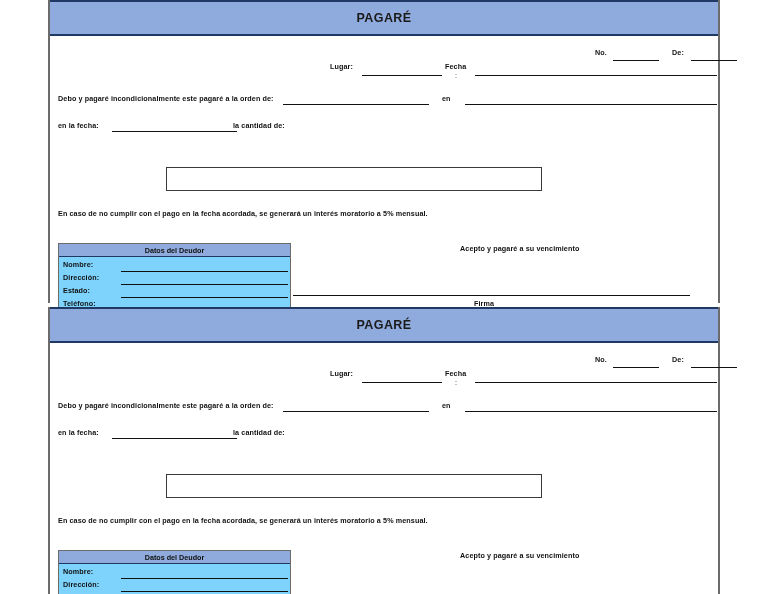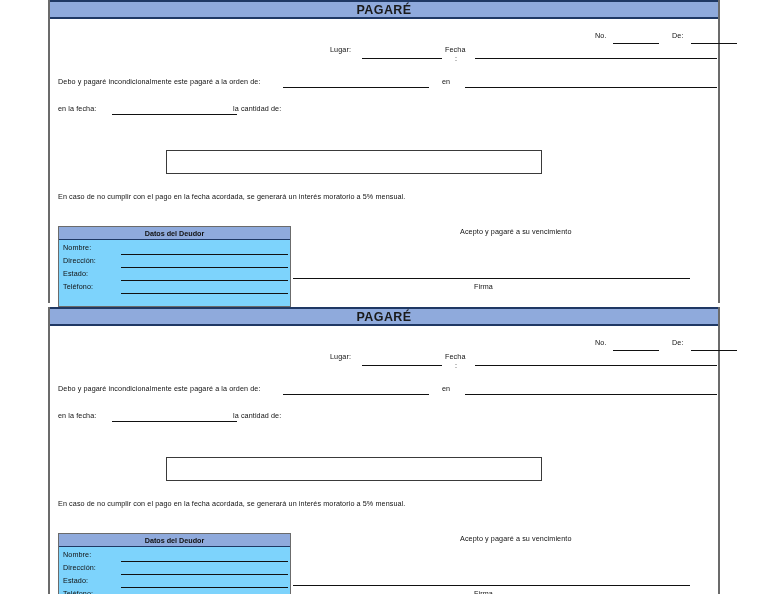--- a/index.html
+++ b/index.html
@@ -22,21 +22,21 @@
     left: 48px;
     width: 672px;
     background: #ffffff;
     border-left: 2px solid #6b6b6b;
     border-right: 2px solid #6b6b6b;
   }
   .form-1 { top: 0px; height: 303px; }
   .form-2 { top: 307px; height: 287px; }
 
   .title-bar {
-    height: 19px;
+    height: 36px;
     background: #8FAADC;
     border-top: 2px solid #1F3864;
     border-bottom: 2px solid #1F3864;
     display: flex;
     align-items: center;
     justify-content: center;
   }
   .title-bar .title-text {
     font-size: 12.5px;
     font-weight: bold;
@@ -46,21 +46,21 @@
   .body-area {
     position: relative;
     height: 100%;
   }
   .form-1 .body-area { height: 282px; }
   .form-2 .body-area { height: 266px; }
 
   .lbl {
     position: absolute;
     font-size: 7.2px;
-    font-weight: normal;
+    font-weight: bold;
     color: #111111;
     white-space: nowrap;
     letter-spacing: 0.1px;
   }
   .rule {
     position: absolute;
     border-bottom: 1.4px solid #111111;
     height: 0;
   }
   .rule-thin {

